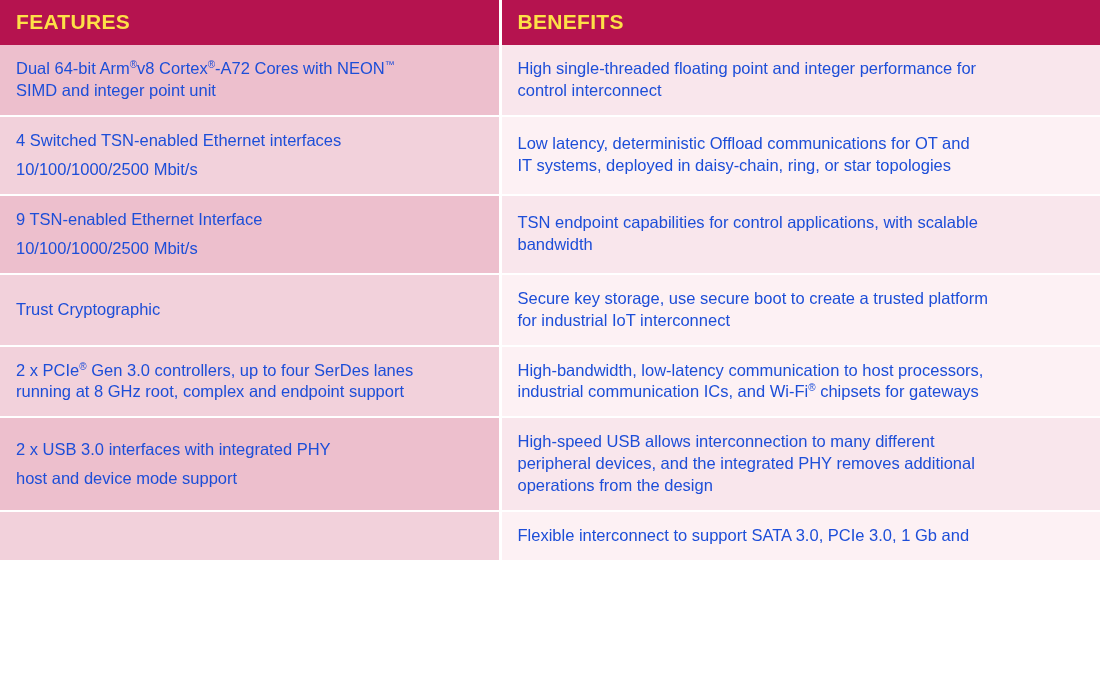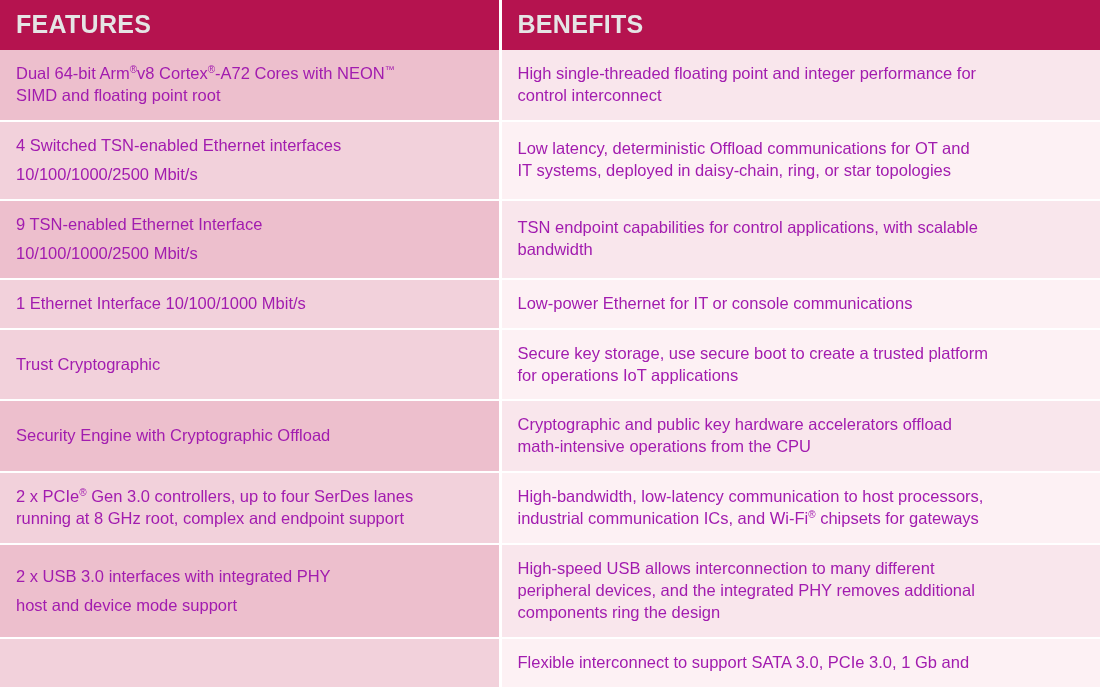--- a/index.html
+++ b/index.html
@@ -16,38 +16,38 @@
   .table {
     width: 1100px;
     border-collapse: collapse;
     table-layout: fixed;
   }
   .table col.c1 { width: 500px; }
   .table col.c2 { width: 600px; }
 
   thead th {
     background: #b5134f;
-    color: #e5e5e5;
-    font-size: 25px;
+    color: #fde047;
+    font-size: 21px;
     font-weight: bold;
     letter-spacing: 0.3px;
     text-align: left;
     padding: 10px 16px 11px 16px;
     height: 18px;
     vertical-align: middle;
     margin-top: 28px;
   }
   thead th.h1 {
     border-right: 3px solid #ffffff;
   }
 
   tbody td {
     font-size: 16.5px;
     line-height: 1.33;
-    color: #a21caf;
+    color: #1d4ed8;
     padding: 13px 16px 13px 16px;
     vertical-align: middle;
     border-bottom: 2px solid #ffffff;
   }
   tbody td.feat {
     background: #edbfcd;
     border-right: 3px solid #ffffff;
   }
   tbody td.ben {
     background: #f9e6ec;
@@ -78,21 +78,21 @@
   <thead>
     <tr>
       <th class="h1">FEATURES</th>
       <th class="h2">BENEFITS</th>
     </tr>
   </thead>
   <tbody id="tbody">
       <tr>
         <td class="feat">
           <span class="line">Dual 64-bit Arm<sup>®</sup>v8 Cortex<sup>®</sup>-A72 Cores with NEON<sup>™</sup></span>
-          <span class="line">SIMD and floating point root</span>
+          <span class="line">SIMD and integer point unit</span>
         </td>
         <td class="ben">
           <span class="line">High single-threaded floating point and integer performance for</span>
           <span class="line">control interconnect</span>
         </td>
       </tr>
       <tr class="alt">
         <td class="feat">
           <span class="line">4 Switched TSN-enabled Ethernet interfaces</span>
           <span class="gap"></span>
@@ -109,42 +109,25 @@
           <span class="gap"></span>
           <span class="line">10/100/1000/2500 Mbit/s</span>
         </td>
         <td class="ben">
           <span class="line">TSN endpoint capabilities for control applications, with scalable</span>
           <span class="line">bandwidth</span>
         </td>
       </tr>
       <tr class="alt">
         <td class="feat">
-          <span class="line">1 Ethernet Interface 10/100/1000 Mbit/s</span>
-        </td>
-        <td class="ben">
-          <span class="line">Low-power Ethernet for IT or console communications</span>
-        </td>
-      </tr>
-      <tr class="alt">
-        <td class="feat">
           <span class="line">Trust Cryptographic</span>
         </td>
         <td class="ben">
           <span class="line">Secure key storage, use secure boot to create a trusted platform</span>
-          <span class="line">for operations IoT applications</span>
-        </td>
-      </tr>
-      <tr>
-        <td class="feat">
-          <span class="line">Security Engine with Cryptographic Offload</span>
-        </td>
-        <td class="ben">
-          <span class="line">Cryptographic and public key hardware accelerators offload</span>
-          <span class="line">math-intensive operations from the CPU</span>
+          <span class="line">for industrial IoT interconnect</span>
         </td>
       </tr>
       <tr class="alt">
         <td class="feat">
           <span class="line">2 x PCIe<sup>®</sup> Gen 3.0 controllers, up to four SerDes lanes</span>
           <span class="line">running at 8 GHz root, complex and endpoint support</span>
         </td>
         <td class="ben">
           <span class="line">High-bandwidth, low-latency communication to host processors,</span>
           <span class="line">industrial communication ICs, and Wi-Fi<sup>®</sup> chipsets for gateways</span>
@@ -152,21 +135,21 @@
       </tr>
       <tr>
         <td class="feat">
           <span class="line">2 x USB 3.0 interfaces with integrated PHY</span>
           <span class="gap"></span>
           <span class="line">host and device mode support</span>
         </td>
         <td class="ben">
           <span class="line">High-speed USB allows interconnection to many different</span>
           <span class="line">peripheral devices, and the integrated PHY removes additional</span>
-          <span class="line">components ring the design</span>
+          <span class="line">operations from the design</span>
         </td>
       </tr>
       <tr class="alt">
         <td class="feat"></td>
         <td class="ben">
           <span class="line">Flexible interconnect to support SATA 3.0, PCIe 3.0, 1 Gb and</span>
         </td>
       </tr>
     </tbody>
 </table>

